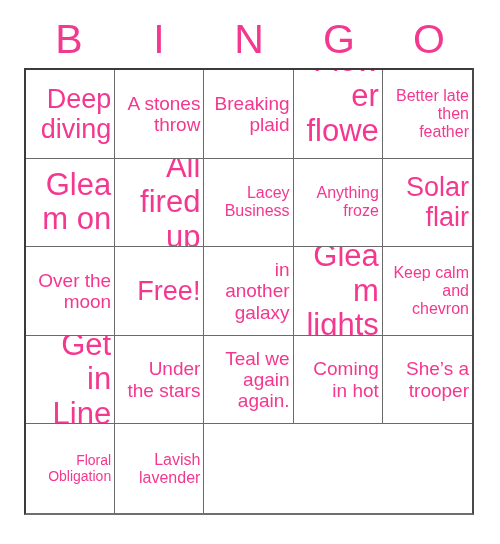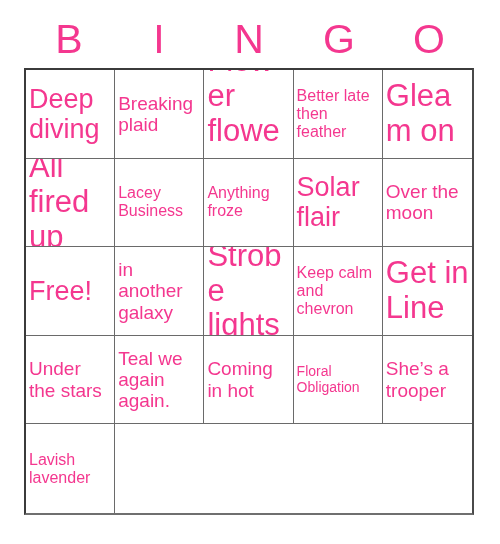--- a/index.html
+++ b/index.html
@@ -64,21 +64,21 @@
   }
 
   .bingo-cell {
     position: relative;
     border-right: 1px solid #6a6a6a;
     border-bottom: 1px solid #6a6a6a;
     box-sizing: border-box;
     display: flex;
     align-items: center;
     justify-content: center;
-    text-align: left;
+    text-align: right;
     padding: 4px 3px;
     overflow: hidden;
     background: #ffffff;
   }
   .bingo-cell:nth-child(5n) { border-right: none; }
   .bingo-cell:nth-child(n+21) { border-bottom: none; }
 
   .cell-text {
     color: #f4378f;
     font-family: "Liberation Sans", sans-serif;
@@ -107,20 +107,23 @@
     <div class="header-letter">N</div>
     <div class="header-letter">G</div>
     <div class="header-letter">O</div>
   </div>
 
   <div id="bingo-grid">
       <div class="bingo-cell">
         <span class="cell-text size-xl">Deep diving</span>
       </div>
       <div class="bingo-cell">
+        <span class="cell-text size-md">A stones throw</span>
+      </div>
+      <div class="bingo-cell">
         <span class="cell-text size-md">Breaking plaid</span>
       </div>
       <div class="bingo-cell">
         <span class="cell-text size-lg">Flower flower</span>
       </div>
       <div class="bingo-cell">
         <span class="cell-text size-sm">Better late then feather</span>
       </div>
       <div class="bingo-cell">
         <span class="cell-text size-lg">Gleam on</span>
@@ -140,41 +143,41 @@
       <div class="bingo-cell">
         <span class="cell-text size-md">Over the moon</span>
       </div>
       <div class="bingo-cell">
         <span class="cell-text size-xl">Free!</span>
       </div>
       <div class="bingo-cell">
         <span class="cell-text size-md">in another galaxy</span>
       </div>
       <div class="bingo-cell">
-        <span class="cell-text size-lg">Strobe lights</span>
+        <span class="cell-text size-lg">Gleam lights</span>
       </div>
       <div class="bingo-cell">
         <span class="cell-text size-sm">Keep calm and chevron</span>
       </div>
       <div class="bingo-cell">
         <span class="cell-text size-lg">Get in Line</span>
       </div>
       <div class="bingo-cell">
         <span class="cell-text size-md">Under the stars</span>
       </div>
       <div class="bingo-cell">
         <span class="cell-text size-md">Teal we again again.</span>
       </div>
       <div class="bingo-cell">
         <span class="cell-text size-md">Coming in hot</span>
       </div>
       <div class="bingo-cell">
-        <span class="cell-text size-xs">Floral Obligation</span>
+        <span class="cell-text size-md">She’s a trooper</span>
       </div>
       <div class="bingo-cell">
-        <span class="cell-text size-md">She’s a trooper</span>
+        <span class="cell-text size-xs">Floral Obligation</span>
       </div>
       <div class="bingo-cell">
         <span class="cell-text size-sm">Lavish lavender</span>
       </div>
     </div>
 
 </div>
 
 </body></html>

